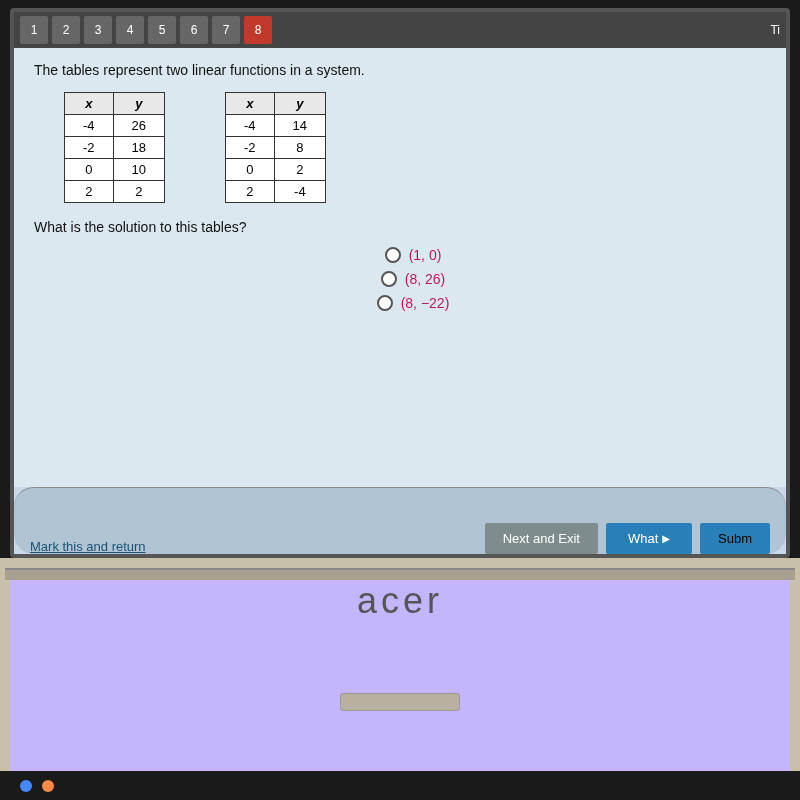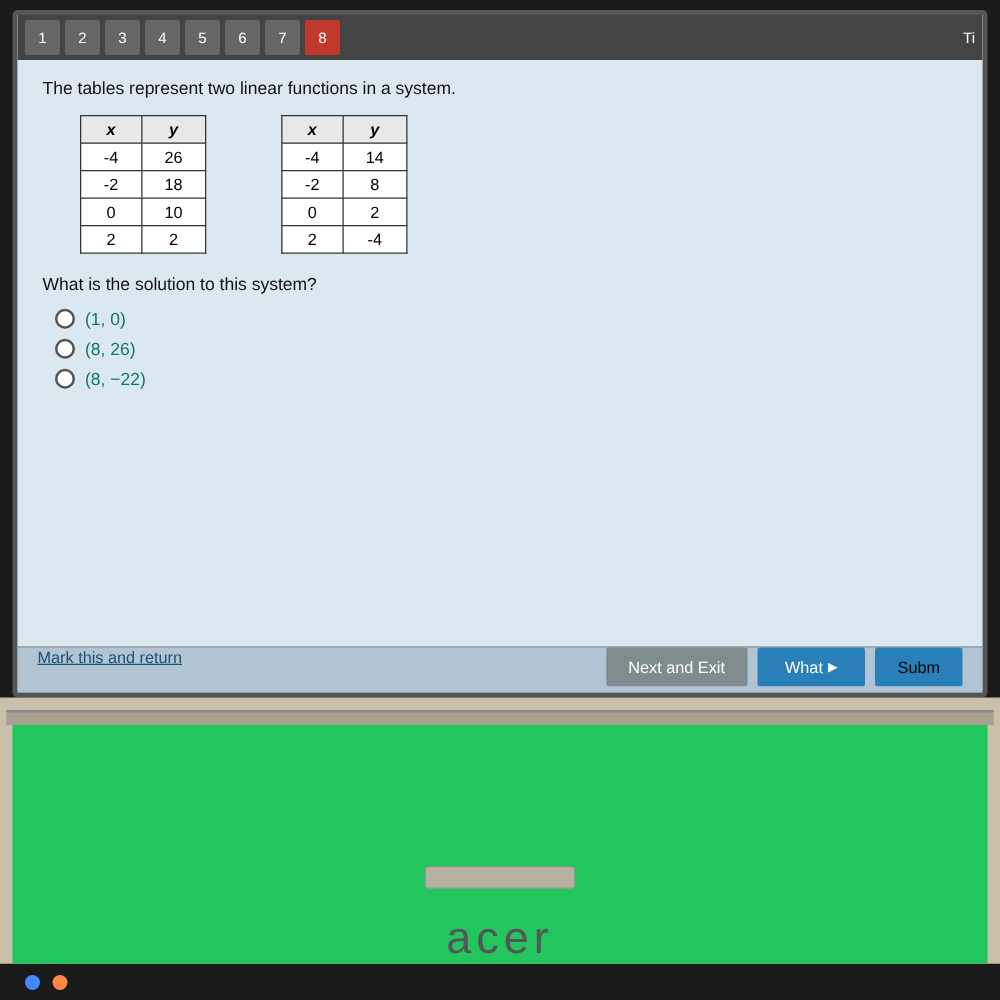--- a/index.html
+++ b/index.html
@@ -128,43 +128,45 @@
       flex-direction: column;
       gap: 8px;
       padding-left: 10px;
     }
 
     .option-item {
       display: flex;
       align-items: center;
       gap: 8px;
       font-size: 14px;
-      color: #0f766e;
-      cursor: pointer;
+      color: #be185d;
+      cursor: pointer;
+      justify-content: center;
     }
 
     .radio-circle {
       width: 16px;
       height: 16px;
       border: 2px solid #555;
       border-radius: 50%;
       display: inline-block;
       flex-shrink: 0;
       background: #fff;
     }
 
     
     .bottom-bar {
       background: #b0c4d4;
-      height: 37px;
-      display: flex;
-      align-items: flex-start;
+      height: 67px;
+      display: flex;
+      align-items: flex-end;
       padding: 0 16px;
       border-top: 1px solid #888;
       gap: 8px;
+      border-radius: 20px;
     }
 
     .mark-return-link {
       color: #1a5276;
       font-size: 13px;
       text-decoration: underline;
       cursor: pointer;
       margin-right: auto;
     }
 
@@ -223,23 +225,23 @@
       width: 790px;
       height: 12px;
       background: #aaa090;
       border-top: 2px solid #888;
       margin-bottom: 0;
     }
 
     .laptop-surface {
       width: 780px;
       flex: 1;
-      background: #22c55e;
-      display: flex;
-      align-items: flex-end;
+      background: #c4b5fd;
+      display: flex;
+      align-items: flex-start;
       justify-content: center;
     }
 
     .acer-logo {
       font-size: 36px;
       color: #555;
       letter-spacing: 4px;
       font-family: 'Arial', sans-serif;
       font-weight: 300;
     }
@@ -345,21 +347,21 @@
               <td>2</td>
             </tr>
             <tr>
               <td>2</td>
               <td>-4</td>
             </tr>
           </tbody>
         </table>
       </div>
 
-      <p class="solution-question">What is the solution to this system?</p>
+      <p class="solution-question">What is the solution to this tables?</p>
 
       <ul class="options-list">
         <li class="option-item">
           <span class="radio-circle"></span>
           <span>(1, 0)</span>
         </li>
         <li class="option-item">
           <span class="radio-circle"></span>
           <span>(8, 26)</span>
         </li>

